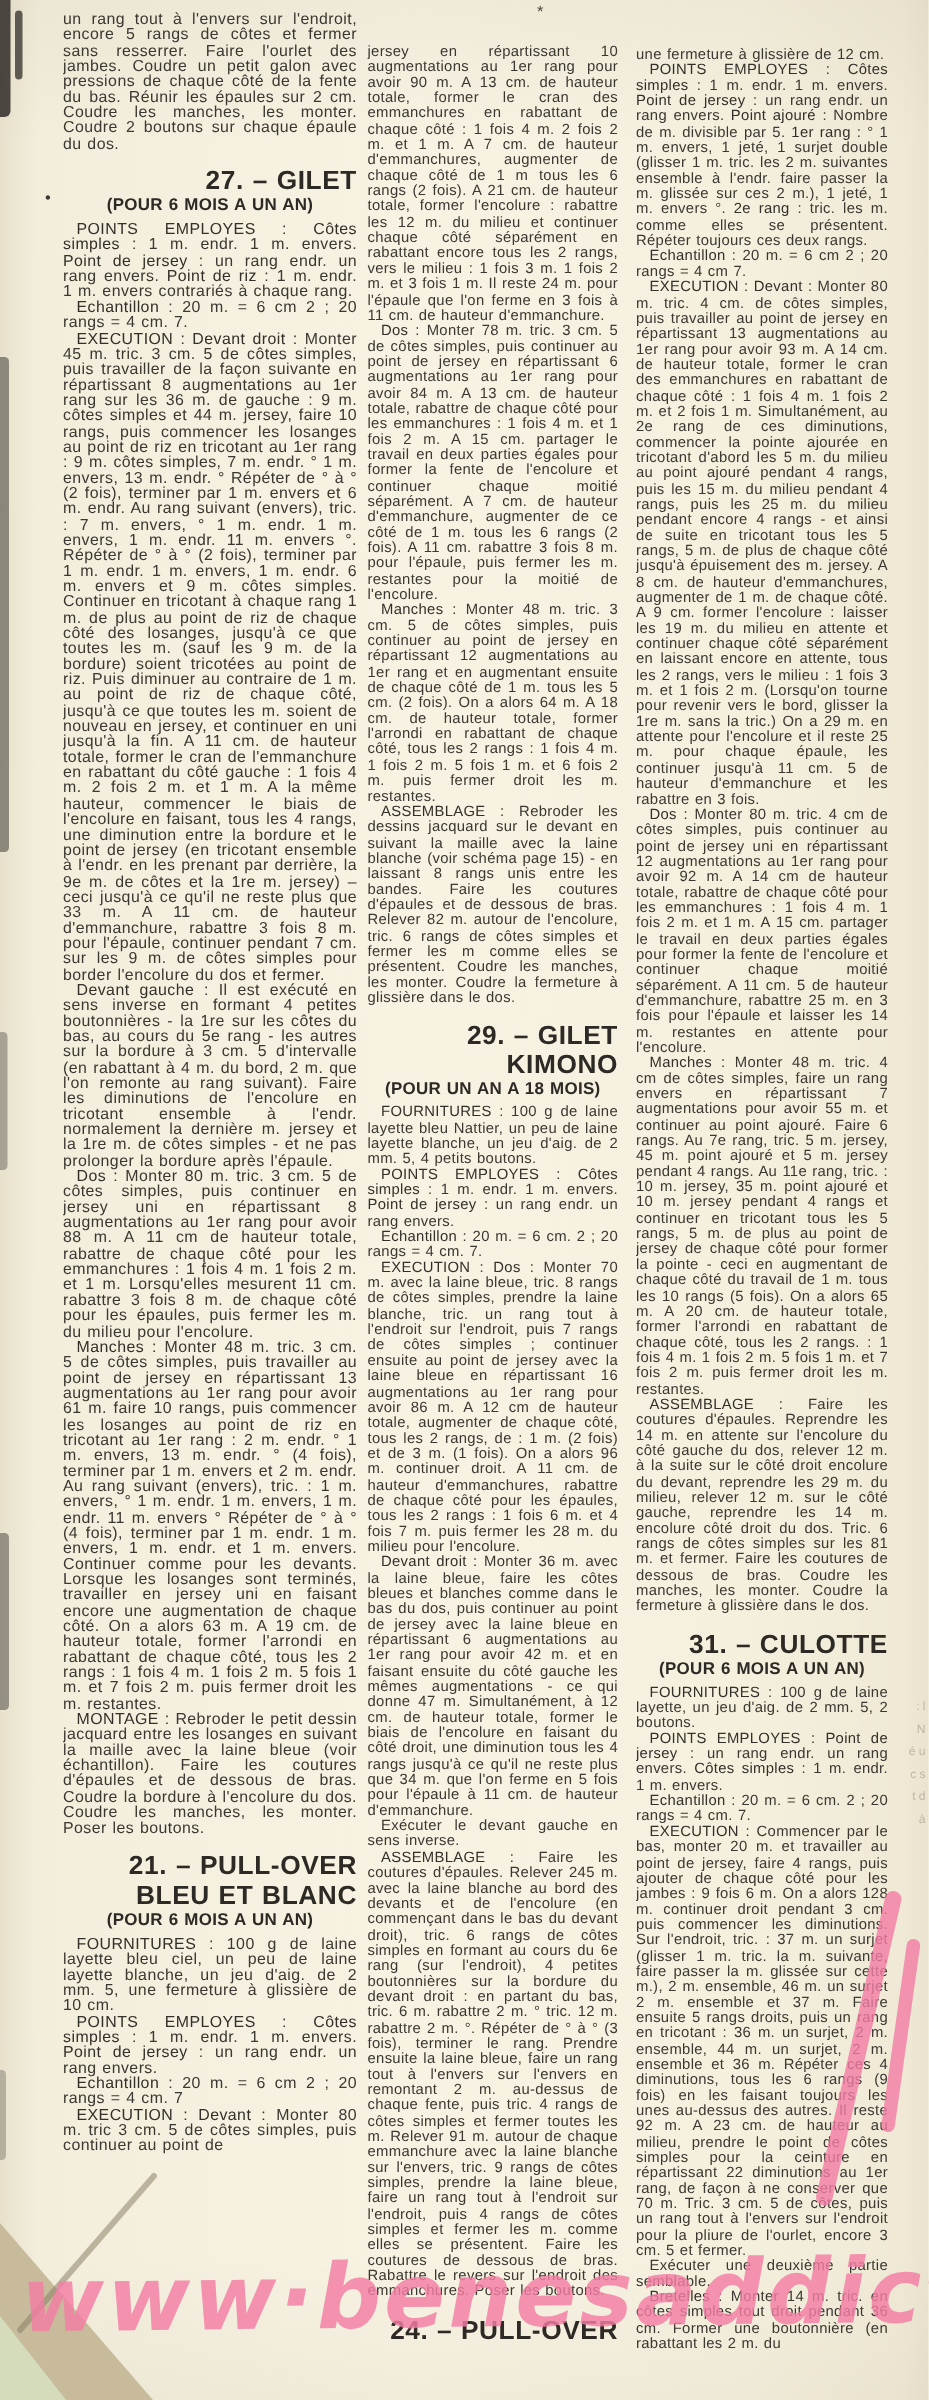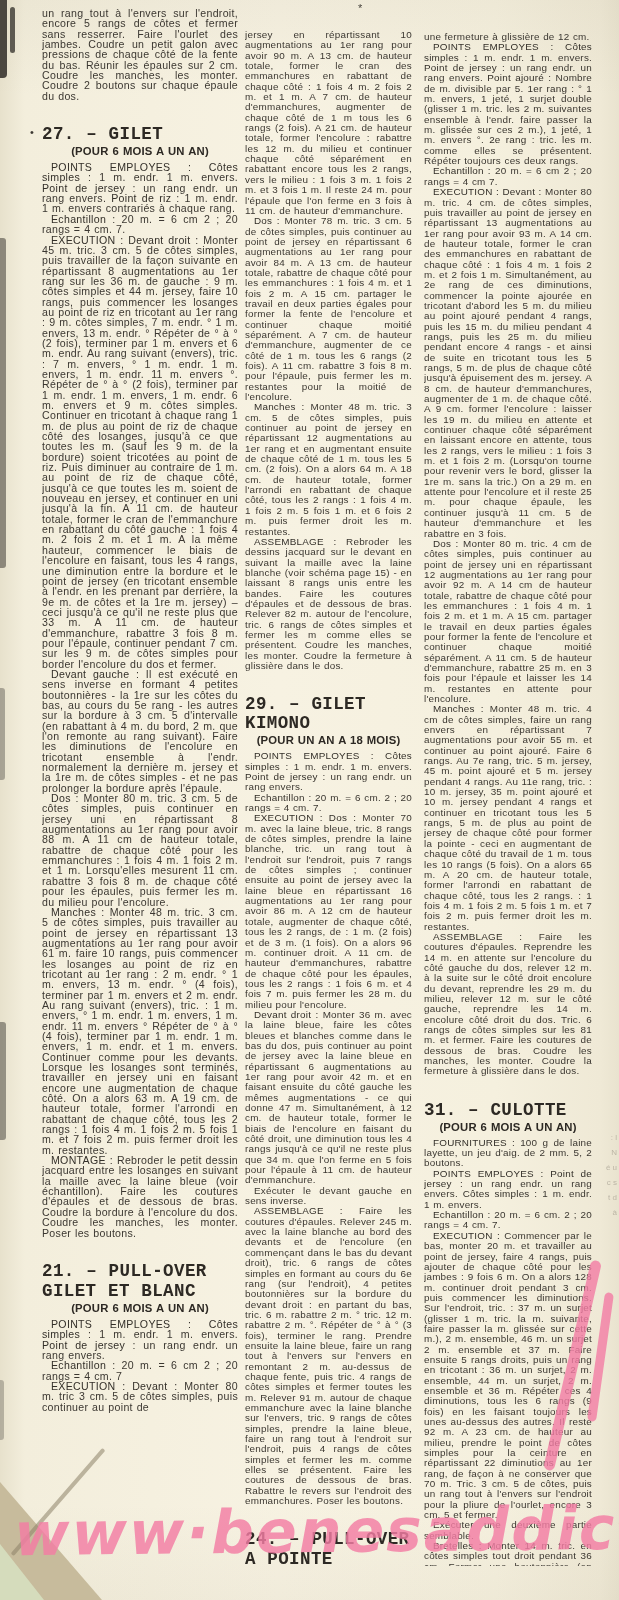--- a/index.html
+++ b/index.html
@@ -20,23 +20,23 @@
     position:absolute;color:#3b3731;text-align:justify;
     line-height:10.35px;overflow:hidden;
   }
   #col-left  {left:42px; top:8px;  width:196px;height:1554px;font-size:10.6px;letter-spacing:.3px;word-spacing:.6px;}
   #col-mid   {left:245px;top:30px; width:167px;height:1534px;font-size:9.9px; letter-spacing:.22px;word-spacing:.5px;}
   #col-right {left:424px;top:32px; width:168px;height:1534px;font-size:9.9px; letter-spacing:.22px;word-spacing:.5px;}
   .p{margin:0;text-indent:9px;}
   .p.ni{text-indent:0;}
   .p b{font-weight:normal;color:#332f29;}
   .h1{
-    font-weight:bold;text-align:left;text-indent:0;
+    font-weight:bold;text-align:right;text-indent:0;
     font-size:17.5px;line-height:19px;letter-spacing:.4px;
-    margin:24px 0 1px 0;color:#2d2924;font-family:Liberation Mono, monospace;
+    margin:10px 0 1px 0;color:#2d2924;
   }
   .h1.c{margin-top:0;}
   .h2{
     font-weight:bold;text-align:center;text-indent:0;
     font-size:11.3px;line-height:13px;letter-spacing:.2px;
     margin:0 0 4px 0;color:#2d2924;
   }
   .watermark{
     position:absolute;left:14px;top:1488px;width:610px;
     font-family:"DejaVu Sans",sans-serif;font-style:italic;font-weight:bold;
@@ -88,33 +88,35 @@
     <div class="h1"><span>27. – GILET</span></div>
     <div class="h2"><span>(POUR 6 MOIS A UN AN)</span></div>
     <div class="p"><b>POINTS EMPLOYES : Côtes simples</b><span> : 1 m. endr. 1 m. envers. </span><b>Point de jersey</b><span> : un rang endr. un rang envers. </span><b>Point de riz</b><span> : 1 m. endr. 1 m. envers contrariés à chaque rang.</span></div>
     <div class="p"><b>Echantillon</b><span> : 20 m. = 6 cm 2 ; 20 rangs = 4 cm. 7.</span></div>
     <div class="p"><b>EXECUTION : Devant droit :</b><span> Monter 45 m. tric. 3 cm. 5 de côtes simples, puis travailler de la façon suivante en répartissant 8 augmentations au 1er rang sur les 36 m. de gauche : 9 m. côtes simples et 44 m. jersey, faire 10 rangs, puis commencer les losanges au point de riz en tricotant au 1er rang : 9 m. côtes simples, 7 m. endr. ° 1 m. envers, 13 m. endr. ° Répéter de ° à ° (2 fois), terminer par 1 m. envers et 6 m. endr. Au rang suivant (envers), tric. : 7 m. envers, ° 1 m. endr. 1 m. envers, 1 m. endr. 11 m. envers °. Répéter de ° à ° (2 fois), terminer par 1 m. endr. 1 m. envers, 1 m. endr. 6 m. envers et 9 m. côtes simples. Continuer en tricotant à chaque rang 1 m. de plus au point de riz de chaque côté des losanges, jusqu'à ce que toutes les m. (sauf les 9 m. de la bordure) soient tricotées au point de riz. Puis diminuer au contraire de 1 m. au point de riz de chaque côté, jusqu'à ce que toutes les m. soient de nouveau en jersey, et continuer en uni jusqu'à la fin. A 11 cm. de hauteur totale, former le cran de l'emmanchure en rabattant du côté gauche : 1 fois 4 m. 2 fois 2 m. et 1 m. A la même hauteur, commencer le biais de l'encolure en faisant, tous les 4 rangs, une diminution entre la bordure et le point de jersey (en tricotant ensemble à l'endr. en les prenant par derrière, la 9e m. de côtes et la 1re m. jersey) – ceci jusqu'à ce qu'il ne reste plus que 33 m. A 11 cm. de hauteur d'emmanchure, rabattre 3 fois 8 m. pour l'épaule, continuer pendant 7 cm. sur les 9 m. de côtes simples pour border l'encolure du dos et fermer.</span></div>
     <div class="p"><b>Devant gauche :</b><span> Il est exécuté en sens inverse en formant 4 petites boutonnières - la 1re sur les côtes du bas, au cours du 5e rang - les autres sur la bordure à 3 cm. 5 d'intervalle (en rabattant à 4 m. du bord, 2 m. que l'on remonte au rang suivant). Faire les diminutions de l'encolure en tricotant ensemble à l'endr. normalement la dernière m. jersey et la 1re m. de côtes simples - et ne pas prolonger la bordure après l'épaule.</span></div>
     <div class="p"><b>Dos :</b><span> Monter 80 m. tric. 3 cm. 5 de côtes simples, puis continuer en jersey uni en répartissant 8 augmentations au 1er rang pour avoir 88 m. A 11 cm de hauteur totale, rabattre de chaque côté pour les emmanchures : 1 fois 4 m. 1 fois 2 m. et 1 m. Lorsqu'elles mesurent 11 cm. rabattre 3 fois 8 m. de chaque côté pour les épaules, puis fermer les m. du milieu pour l'encolure.</span></div>
     <div class="p"><b>Manches :</b><span> Monter 48 m. tric. 3 cm. 5 de côtes simples, puis travailler au point de jersey en répartissant 13 augmentations au 1er rang pour avoir 61 m. faire 10 rangs, puis commencer les losanges au point de riz en tricotant au 1er rang : 2 m. endr. ° 1 m. envers, 13 m. endr. ° (4 fois), terminer par 1 m. envers et 2 m. endr. Au rang suivant (envers), tric. : 1 m. envers, ° 1 m. endr. 1 m. envers, 1 m. endr. 11 m. envers ° Répéter de ° à ° (4 fois), terminer par 1 m. endr. 1 m. envers, 1 m. endr. et 1 m. envers. Continuer comme pour les devants. Lorsque les losanges sont terminés, travailler en jersey uni en faisant encore une augmentation de chaque côté. On a alors 63 m. A 19 cm. de hauteur totale, former l'arrondi en rabattant de chaque côté, tous les 2 rangs : 1 fois 4 m. 1 fois 2 m. 5 fois 1 m. et 7 fois 2 m. puis fermer droit les m. restantes.</span></div>
     <div class="p"><b>MONTAGE :</b><span> Rebroder le petit dessin jacquard entre les losanges en suivant la maille avec la laine bleue (voir échantillon). Faire les coutures d'épaules et de dessous de bras. Coudre la bordure à l'encolure du dos. Coudre les manches, les monter. Poser les boutons.</span></div>
     <div class="h1"><span>21. – PULL-OVER</span></div>
-    <div class="h1 c"><span>GILET ET BLANC</span></div>
+    <div class="h1 c"><span>BLEU ET BLANC</span></div>
     <div class="h2"><span>(POUR 6 MOIS A UN AN)</span></div>
+    <div class="p"><b>FOURNITURES</b><span> : 100 g de laine layette bleu ciel, un peu de laine layette blanche, un jeu d'aig. de 2 mm. 5, une fermeture à glissière de 10 cm.</span></div>
     <div class="p"><b>POINTS EMPLOYES : Côtes simples</b><span> : 1 m. endr. 1 m. envers. </span><b>Point de jersey</b><span> : un rang endr. un rang envers.</span></div>
     <div class="p"><b>Echantillon</b><span> : 20 m. = 6 cm 2 ; 20 rangs = 4 cm. 7</span></div>
     <div class="p"><b>EXECUTION : Devant :</b><span> Monter 80 m. tric 3 cm. 5 de côtes simples, puis continuer au point de</span></div>
   </div>
 <div class="col" id="col-mid">
     <div class="p ni"><span>jersey en répartissant 10 augmentations au 1er rang pour avoir 90 m. A 13 cm. de hauteur totale, former le cran des emmanchures en rabattant de chaque côté : 1 fois 4 m. 2 fois 2 m. et 1 m. A 7 cm. de hauteur d'emmanchures, augmenter de chaque côté de 1 m tous les 6 rangs (2 fois). A 21 cm. de hauteur totale, former l'encolure : rabattre les 12 m. du milieu et continuer chaque côté séparément en rabattant encore tous les 2 rangs, vers le milieu : 1 fois 3 m. 1 fois 2 m. et 3 fois 1 m. Il reste 24 m. pour l'épaule que l'on ferme en 3 fois à 11 cm. de hauteur d'emmanchure.</span></div>
     <div class="p"><b>Dos :</b><span> Monter 78 m. tric. 3 cm. 5 de côtes simples, puis continuer au point de jersey en répartissant 6 augmentations au 1er rang pour avoir 84 m. A 13 cm. de hauteur totale, rabattre de chaque côté pour les emmanchures : 1 fois 4 m. et 1 fois 2 m. A 15 cm. partager le travail en deux parties égales pour former la fente de l'encolure et continuer chaque moitié séparément. A 7 cm. de hauteur d'emmanchure, augmenter de ce côté de 1 m. tous les 6 rangs (2 fois). A 11 cm. rabattre 3 fois 8 m. pour l'épaule, puis fermer les m. restantes pour la moitié de l'encolure.</span></div>
     <div class="p"><b>Manches :</b><span> Monter 48 m. tric. 3 cm. 5 de côtes simples, puis continuer au point de jersey en répartissant 12 augmentations au 1er rang et en augmentant ensuite de chaque côté de 1 m. tous les 5 cm. (2 fois). On a alors 64 m. A 18 cm. de hauteur totale, former l'arrondi en rabattant de chaque côté, tous les 2 rangs : 1 fois 4 m. 1 fois 2 m. 5 fois 1 m. et 6 fois 2 m. puis fermer droit les m. restantes.</span></div>
     <div class="p"><b>ASSEMBLAGE :</b><span> Rebroder les dessins jacquard sur le devant en suivant la maille avec la laine blanche (voir schéma page 15) - en laissant 8 rangs unis entre les bandes. Faire les coutures d'épaules et de dessous de bras. Relever 82 m. autour de l'encolure, tric. 6 rangs de côtes simples et fermer les m comme elles se présentent. Coudre les manches, les monter. Coudre la fermeture à glissière dans le dos.</span></div>
     <div class="h1"><span>29. – GILET KIMONO</span></div>
     <div class="h2"><span>(POUR UN AN A 18 MOIS)</span></div>
+    <div class="p"><b>FOURNITURES</b><span> : 100 g de laine layette bleu Nattier, un peu de laine layette blanche, un jeu d'aig. de 2 mm. 5, 4 petits boutons.</span></div>
     <div class="p"><b>POINTS EMPLOYES : Côtes simples</b><span> : 1 m. endr. 1 m. envers. </span><b>Point de jersey</b><span> : un rang endr. un rang envers.</span></div>
     <div class="p"><b>Echantillon</b><span> : 20 m. = 6 cm. 2 ; 20 rangs = 4 cm. 7.</span></div>
     <div class="p"><b>EXECUTION : Dos :</b><span> Monter 70 m. avec la laine bleue, tric. 8 rangs de côtes simples, prendre la laine blanche, tric. un rang tout à l'endroit sur l'endroit, puis 7 rangs de côtes simples ; continuer ensuite au point de jersey avec la laine bleue en répartissant 16 augmentations au 1er rang pour avoir 86 m. A 12 cm de hauteur totale, augmenter de chaque côté, tous les 2 rangs, de : 1 m. (2 fois) et de 3 m. (1 fois). On a alors 96 m. continuer droit. A 11 cm. de hauteur d'emmanchures, rabattre de chaque côté pour les épaules, tous les 2 rangs : 1 fois 6 m. et 4 fois 7 m. puis fermer les 28 m. du milieu pour l'encolure.</span></div>
     <div class="p"><b>Devant droit :</b><span> Monter 36 m. avec la laine bleue, faire les côtes bleues et blanches comme dans le bas du dos, puis continuer au point de jersey avec la laine bleue en répartissant 6 augmentations au 1er rang pour avoir 42 m. et en faisant ensuite du côté gauche les mêmes augmentations - ce qui donne 47 m. Simultanément, à 12 cm. de hauteur totale, former le biais de l'encolure en faisant du côté droit, une diminution tous les 4 rangs jusqu'à ce qu'il ne reste plus que 34 m. que l'on ferme en 5 fois pour l'épaule à 11 cm. de hauteur d'emmanchure.</span></div>
     <div class="p"><span>Exécuter le devant gauche en sens inverse.</span></div>
     <div class="p"><b>ASSEMBLAGE :</b><span> Faire les coutures d'épaules. Relever 245 m. avec la laine blanche au bord des devants et de l'encolure (en commençant dans le bas du devant droit), tric. 6 rangs de côtes simples en formant au cours du 6e rang (sur l'endroit), 4 petites boutonnières sur la bordure du devant droit : en partant du bas, tric. 6 m. rabattre 2 m. ° tric. 12 m. rabattre 2 m. °. Répéter de ° à ° (3 fois), terminer le rang. Prendre ensuite la laine bleue, faire un rang tout à l'envers sur l'envers en remontant 2 m. au-dessus de chaque fente, puis tric. 4 rangs de côtes simples et fermer toutes les m. Relever 91 m. autour de chaque emmanchure avec la laine blanche sur l'envers, tric. 9 rangs de côtes simples, prendre la laine bleue, faire un rang tout à l'endroit sur l'endroit, puis 4 rangs de côtes simples et fermer les m. comme elles se présentent. Faire les coutures de dessous de bras. Rabattre le revers sur l'endroit des emmanchures. Poser les boutons.</span></div>
     <div class="h1"><span>24. – PULL-OVER</span></div>
     <div class="h1 c"><span>A POINTE AJOURÉE</span></div>
   </div>
 <div class="col" id="col-right">

